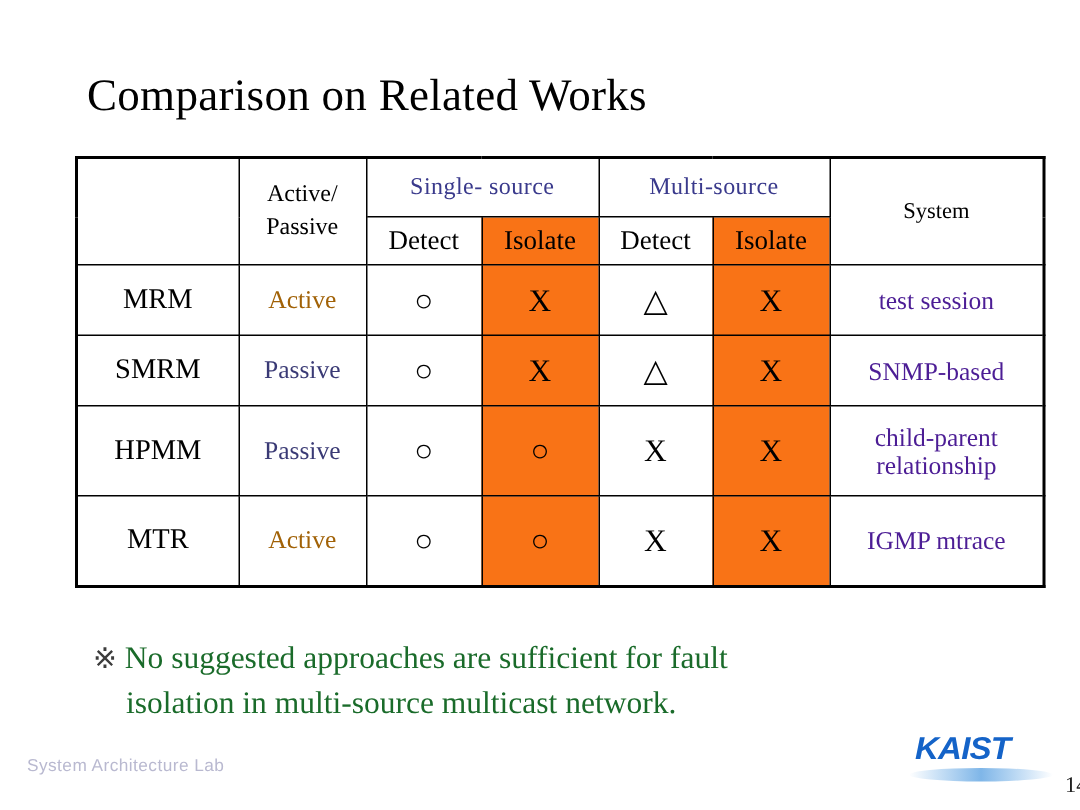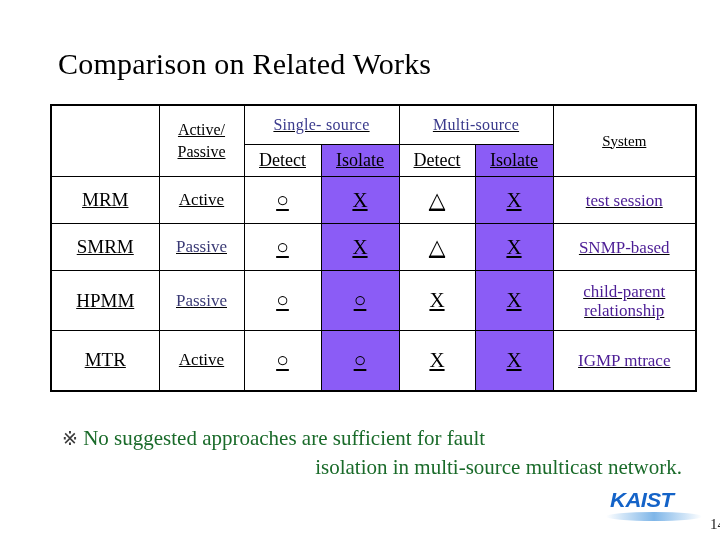--- a/index.html
+++ b/index.html
@@ -38,21 +38,20 @@
 
   
   #comparison-table {
     position: absolute;
     left: 50px;
     top: 104px;
     width: 645px;
     border-collapse: collapse;
     table-layout: fixed;
     border: 2px solid #000000;
-    text-decoration: underline;
   }
   #comparison-table td,
   #comparison-table th {
     border: 1px solid #000000;
     padding: 0;
     margin: 0;
     text-align: center;
     vertical-align: middle;
     font-weight: normal;
     font-family: "Liberation Serif", serif;
@@ -81,34 +80,34 @@
   .hdr-ap {
     font-size: 16px;
     color: #000000;
     line-height: 22px;
   }
   .hdr-remarks {
     font-weight: bold;
     font-size: 15px;
     color: #000000;
   }
-  .shaded { background: #8b5cf6; }
+  .shaded { background: #f97316; }
   .blank-cell { background: #ffffff; }
 
   .data-row { height: 47px; }
   .data-row.tall { height: 60px; }
 
   .cell-method {
     font-size: 19px;
     color: #000000;
   }
   .cell-ap {
     font-size: 17px;
   }
-  .cell-ap.active  { color: #000000; }
+  .cell-ap.active  { color: #a16207; }
   .cell-ap.passive { color: #3a3a75; }
   .cell-mark {
     font-size: 21px;
     color: #000000;
     font-family: "DejaVu Sans", sans-serif;
     line-height: 1;
   }
   .cell-mark.x-mark {
     font-family: "Liberation Serif", serif;
     font-size: 21px;
@@ -132,21 +131,20 @@
     color: #1a6b2a;
   }
   #note-mark {
     color: #3c3c3c;
     font-family: "DejaVu Sans", sans-serif;
     font-size: 19px;
   }
   #note-line2 {
     display: block;
     padding-left: 22px;
-    text-align: right;
   }
 
   
   #footer-lab {
     position: absolute;
     left: 18px;
     top: 505px;
     font-family: "Liberation Sans", sans-serif;
     font-size: 11.5px;
     color: #b9b9d0;
@@ -275,20 +273,21 @@
       </tr>
     </tbody>
   </table>
 
   <div id="bottom-note">
     <span id="note-mark">※</span>
     <span>No suggested approaches are sufficient for fault</span>
     <span id="note-line2">isolation in multi-source multicast network.</span>
   </div>
 
+  <div id="footer-lab">System Architecture Lab</div>
 
   <div id="kaist-logo">
     <div id="kaist-wordmark">KAIST</div>
     <div id="kaist-swoosh"></div>
   </div>
 
   <div id="page-number">14</div>
 
 </div>
 

